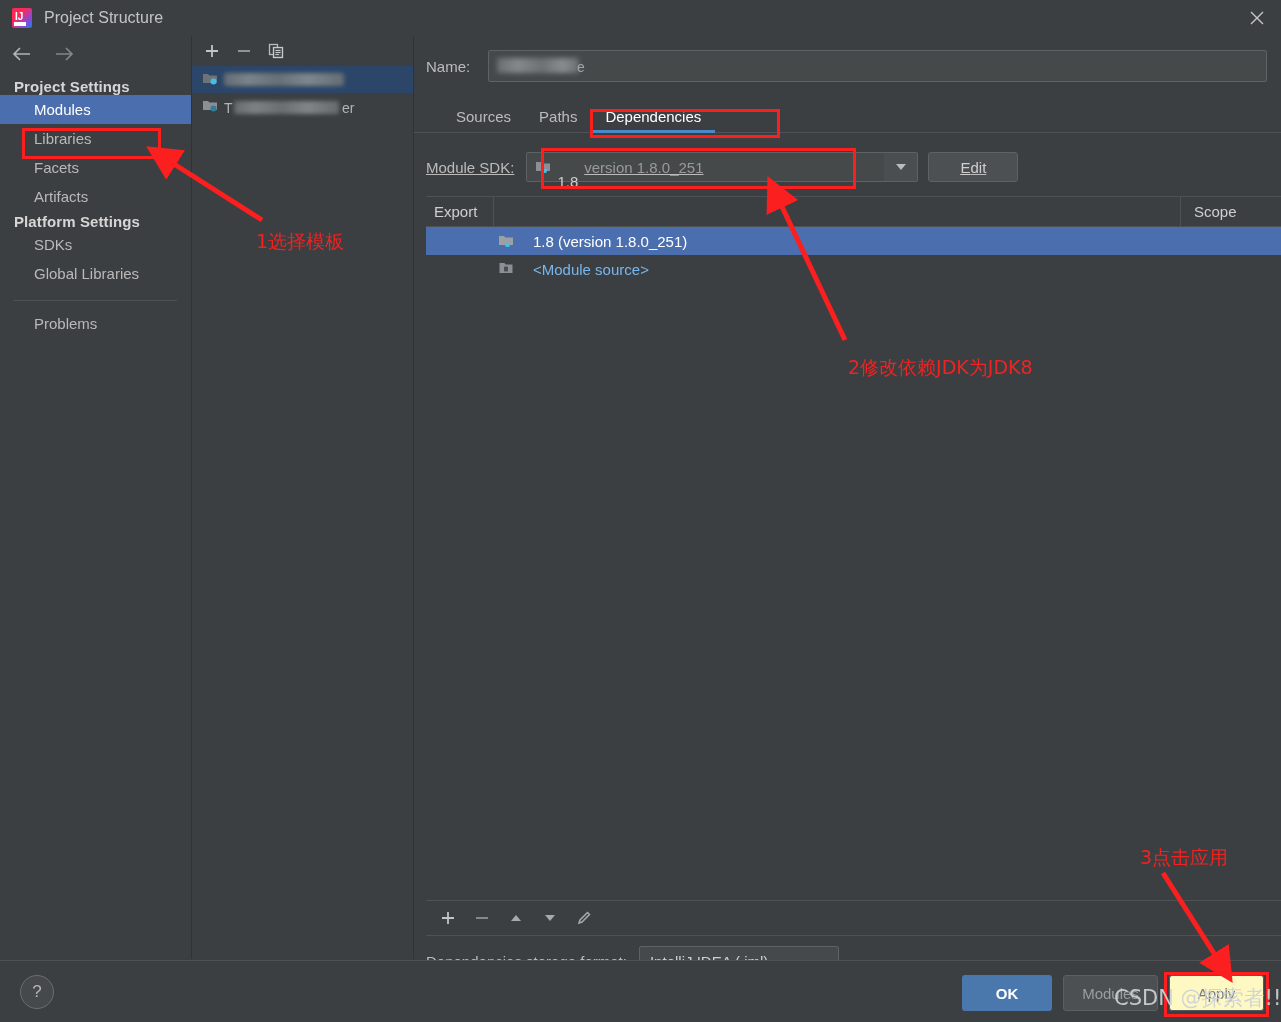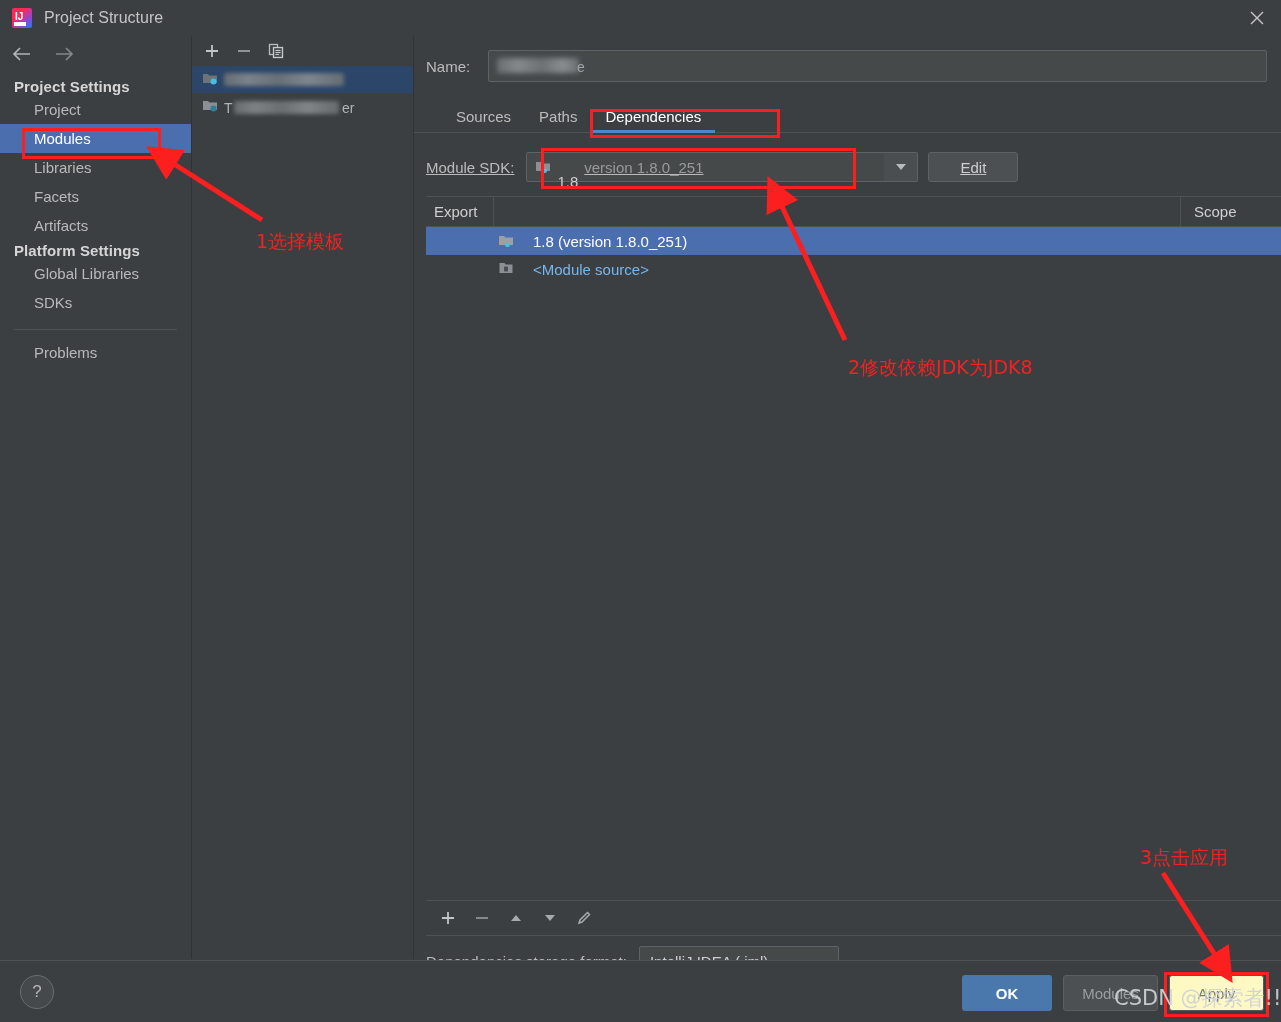--- a/index.html
+++ b/index.html
@@ -416,29 +416,28 @@
         </svg>
     </span>
     <span>
       <svg width="24" height="16" viewBox="0 0 24 16">
           <path d="M4 8 H20 M14 2 L20 8 L14 14" stroke="#83878a" stroke-width="1.7" fill="none"></path>
         </svg>
     </span>
   </div>
 
   <div class="sb-group">Project Settings</div>
-  <div class="sb-item">Project</div>
   <div class="sb-item selected">Modules</div>
   <div class="sb-item">Libraries</div>
   <div class="sb-item">Facets</div>
   <div class="sb-item">Artifacts</div>
 
   <div class="sb-group second">Platform Settings</div>
+  <div class="sb-item">SDKs</div>
   <div class="sb-item">Global Libraries</div>
-  <div class="sb-item">SDKs</div>
 
   <div class="sb-sep"></div>
   <div class="sb-item">Problems</div>
 </div>
 
 <div class="modpanel">
   <div class="modtoolbar">
     <span>
       <svg width="16" height="16" viewBox="0 0 16 16">
           <path d="M8 2 V14 M2 8 H14" stroke="#c1c5c7" stroke-width="1.8"></path>

